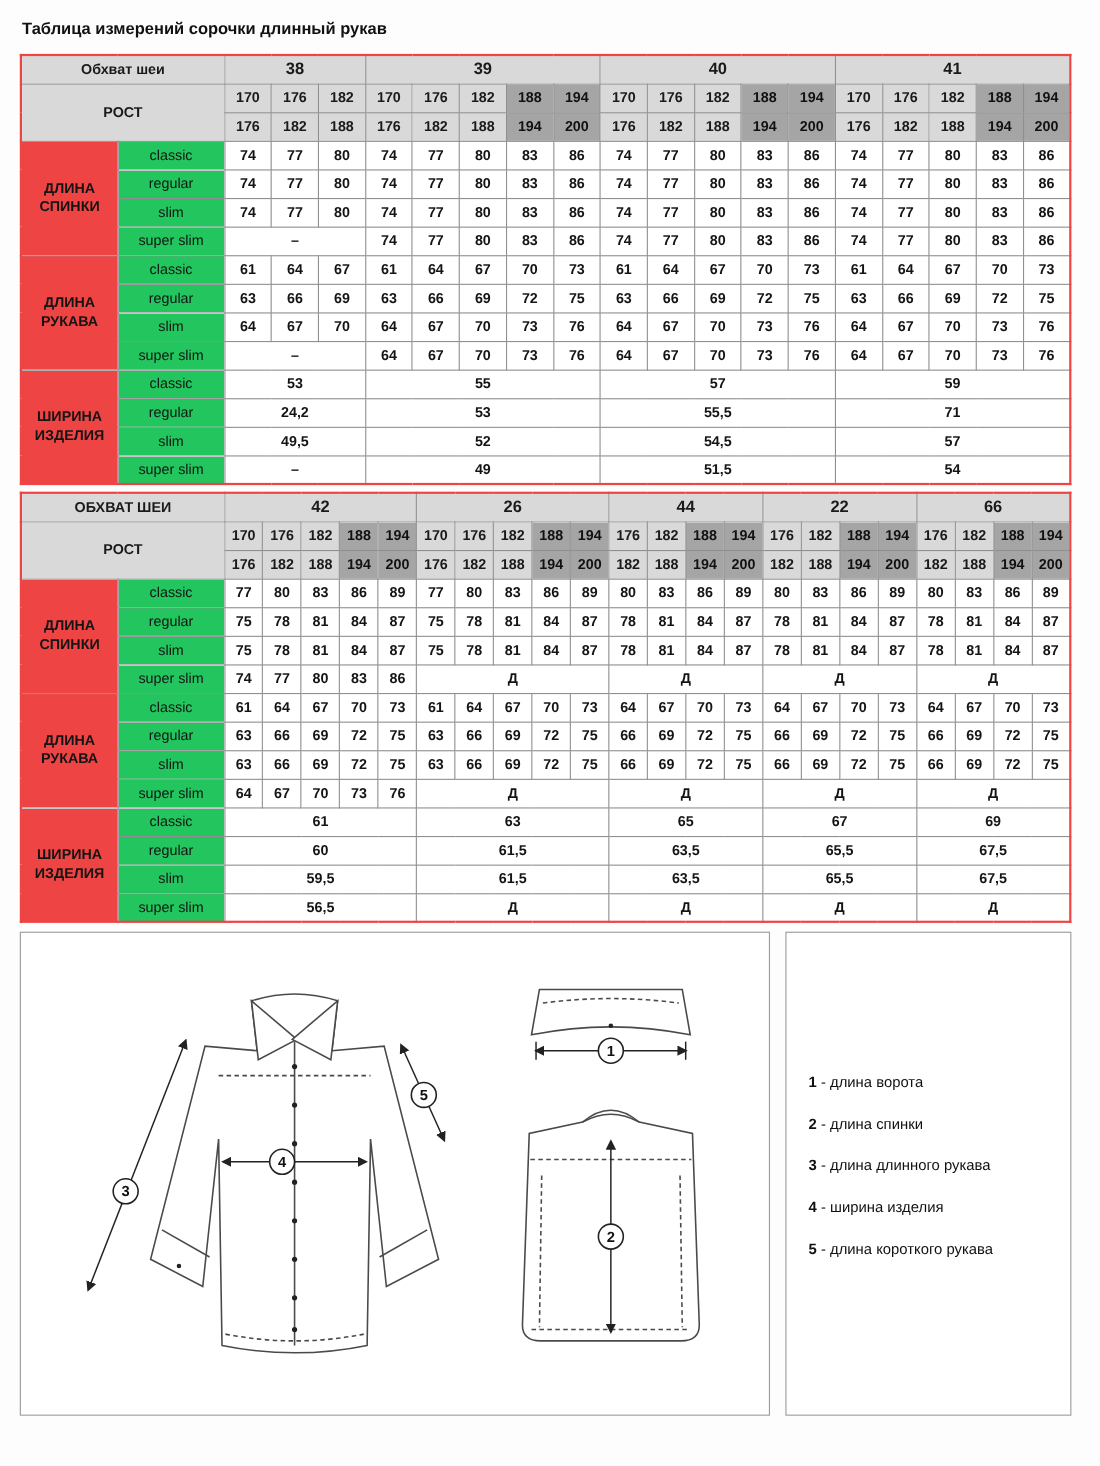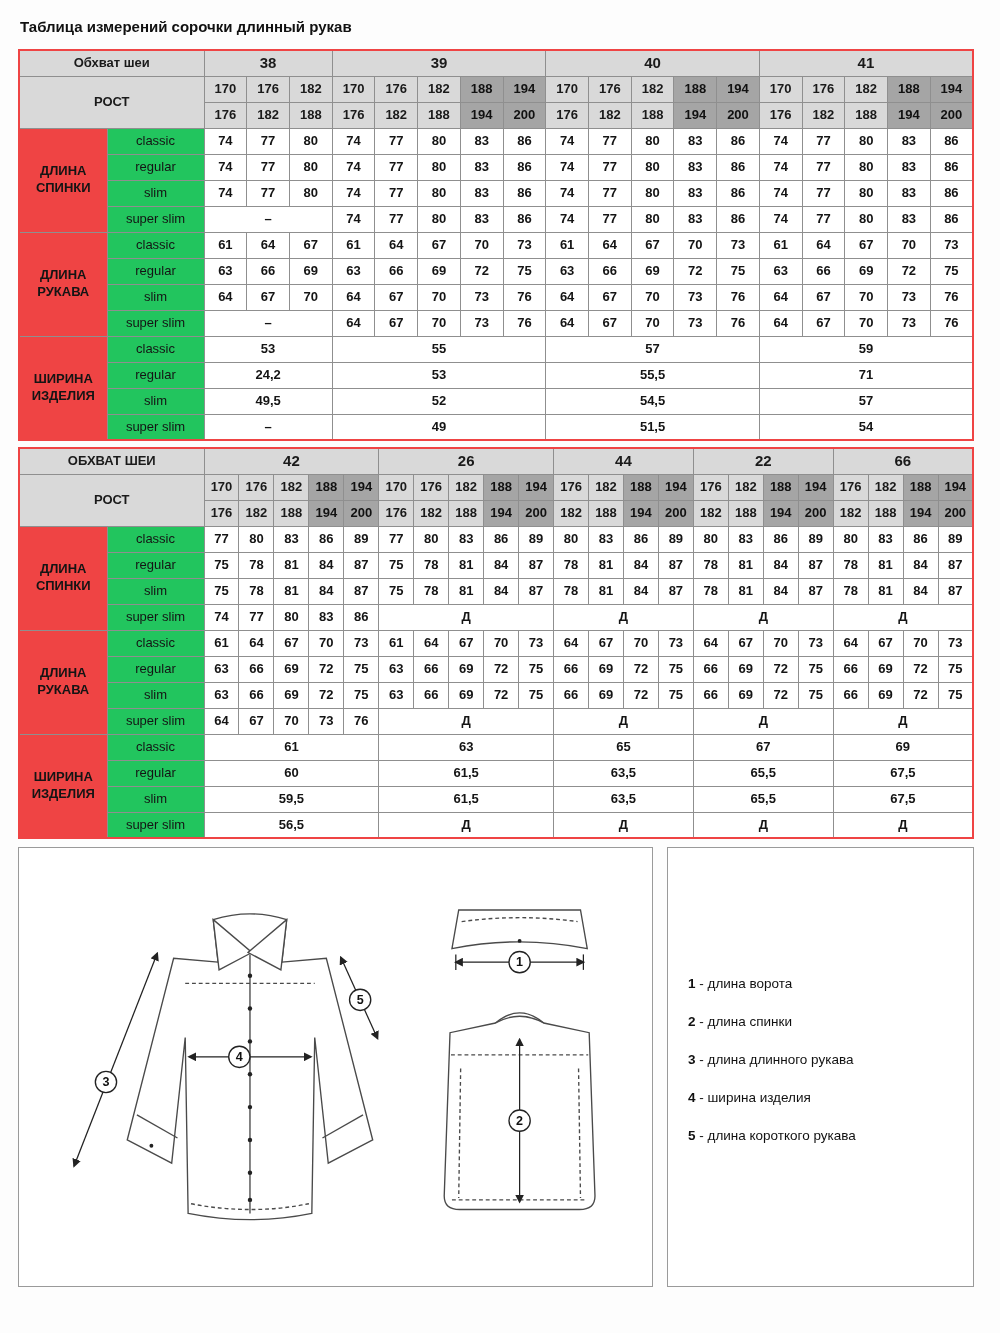--- a/index.html
+++ b/index.html
@@ -53,21 +53,21 @@
     margin-top: 8px;
     height: 440px;
   }
   .draw-box {
     flex: 1;
     border: 1px solid #9a9a9a;
     background: #fff;
     position: relative;
   }
   .legend-box {
-    width: 307px;
+    width: 260px;
     border: 1px solid #9a9a9a;
     background: #fff;
     padding: 128px 10px 0 20px;
   }
   .legend-item {
     font-size: 13.5px;
     margin-bottom: 23px;
     color: #111;
     white-space: nowrap;
   }

